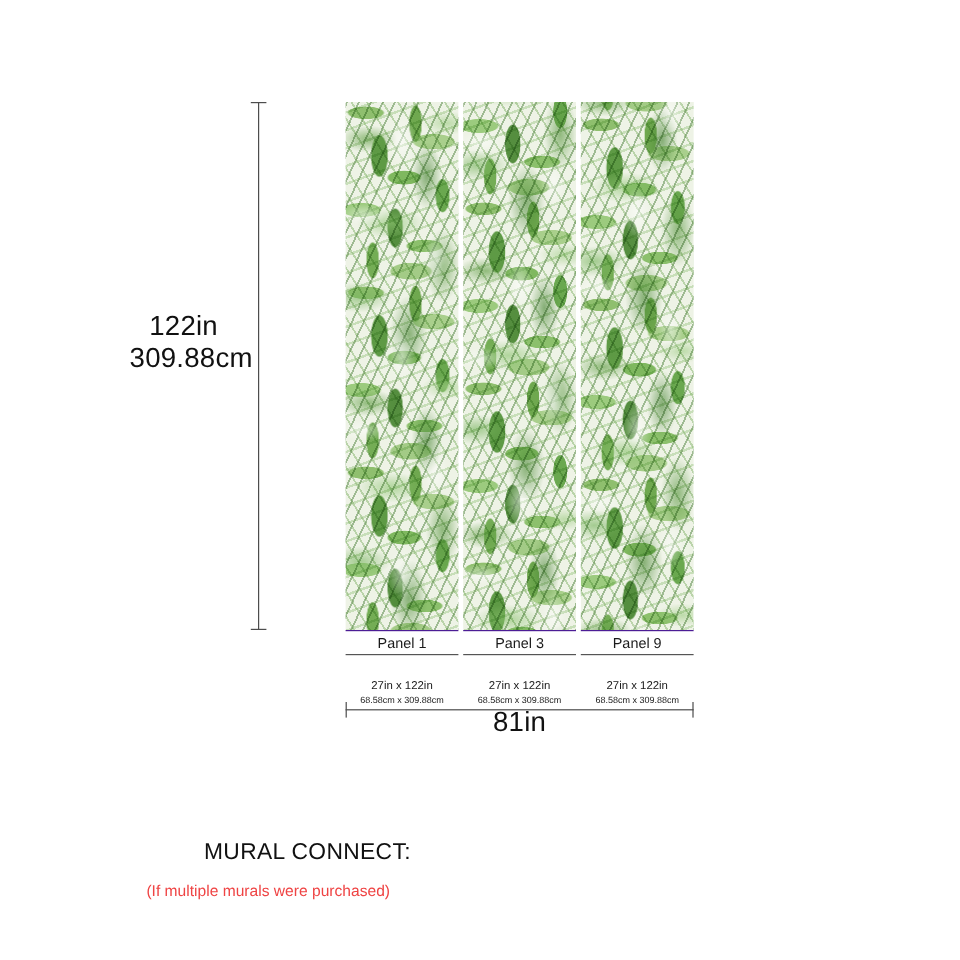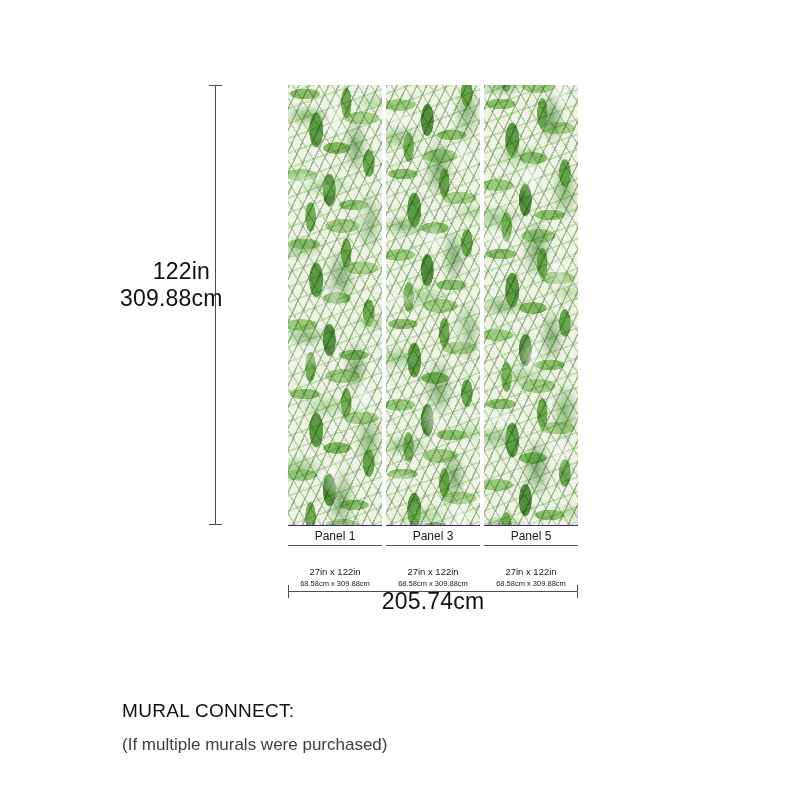--- a/index.html
+++ b/index.html
@@ -37,24 +37,24 @@
     left: -6px;
     width: 13px;
     height: 1px;
     background: #4d4d4d;
   }
   #height-dim .cap.top { top: 0; }
   #height-dim .cap.bottom { bottom: 0; }
 
   #height-labels {
     position: absolute;
-    left: 120px;
+    left: 108px;
     top: 258px;
     width: 90px;
-    text-align: right;
+    text-align: center;
     line-height: 1.18;
   }
   #height-labels .l1,
   #height-labels .l2 {
     font-size: 23px;
     color: #111111;
     letter-spacing: 0.2px;
   }
 
   
@@ -211,24 +211,25 @@
   #notes {
     position: absolute;
     left: 122px;
     top: 700px;
     width: 600px;
   }
   #notes .heading {
     font-size: 19px;
     color: #111111;
     letter-spacing: 0.3px;
+    margin-left: 48px;
   }
   #notes .line {
-    font-size: 17px;
-    color: #404040;
+    font-size: 13px;
+    color: #ef4444;
     padding-top: 13px;
   }
 </style>
 </head>
 <body>
 
 <div id="height-dim">
   <div class="vline"></div>
   <div class="cap top"></div>
   <div class="cap bottom"></div>
@@ -271,32 +272,32 @@
     <div class="title">Panel 1</div>
     <div class="dim-in">27in x 122in</div>
     <div class="dim-cm">68.58cm x 309.88cm</div>
   </div>
   <div class="panel-label">
     <div class="title">Panel 3</div>
     <div class="dim-in">27in x 122in</div>
     <div class="dim-cm">68.58cm x 309.88cm</div>
   </div>
   <div class="panel-label">
-    <div class="title">Panel 5</div>
+    <div class="title">Panel 9</div>
     <div class="dim-in">27in x 122in</div>
     <div class="dim-cm">68.58cm x 309.88cm</div>
   </div>
 </div>
 
 <div id="width-dim">
   <div class="hline"></div>
   <div class="cap left"></div>
   <div class="cap right"></div>
 </div>
 
 <div id="width-labels">
-  <div class="l2">205.74cm</div>
+  <div class="l1">81in</div>
 </div>
 
 <div id="notes">
   <div class="heading">MURAL CONNECT:</div>
   <div class="line">(If multiple murals were purchased)</div>
 </div>
 
 </body></html>

